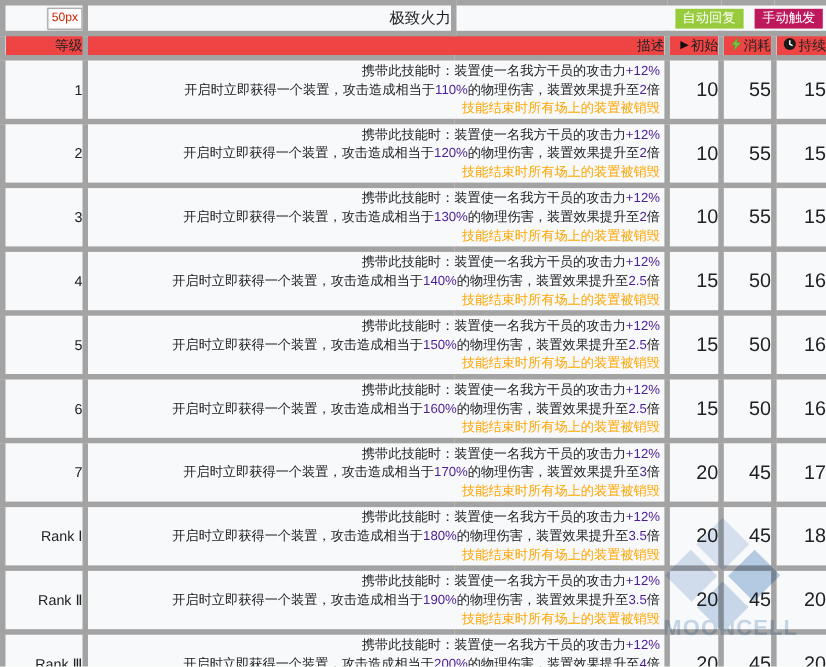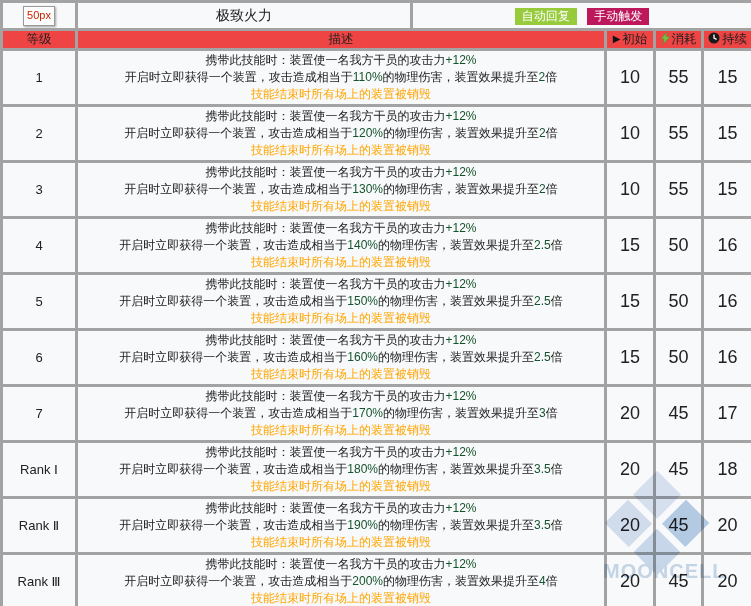--- a/index.html
+++ b/index.html
@@ -2,21 +2,21 @@
 <html><head>
 <meta charset="utf-8">
 <style>
   * { margin:0; padding:0; box-sizing:border-box; }
   html,body { width:751px; height:606px; background:#fff; overflow:hidden;
     font-family:"Liberation Sans","DejaVu Sans",sans-serif; }
   .page { position:relative; width:751px; height:606px; }
 
   table.skill-table { width:751px; height:606px; border-collapse:collapse; table-layout:fixed;
     background:#f8f9fa; }
-  td, th { border:3px solid #a3a3a3; vertical-align:middle; text-align:center; color:#202122;
+  td, th { border:5px solid #a3a3a3; vertical-align:middle; text-align:right; color:#202122;
     overflow:hidden; }
 
   tr.title-row { height:28px; }
   tr.header-row { height:20px; }
   tr.data-row { height:55.8px; }
 
   tr.header-row th { background:#ef4444; font-size:12.5px; font-weight:normal; }
 
   .broken-img { display:inline-block; border:1px solid #9a9a9a; background:#fdfdfd;
     box-shadow:1px 1px 2px rgba(0,0,0,.35); color:#cc2200; font-size:11px;
@@ -29,21 +29,21 @@
   .badge-green { background:#97cb3b; }
   .badge-gray  { background:#be185d; }
 
   .hicon { display:inline-block; vertical-align:-1px; margin-right:2px; }
   .play-glyph { font-size:10px; color:#111; vertical-align:1px; margin-right:2px; }
 
   td.level-cell { font-size:13px; }
   td.num-cell { font-size:18px; }
   td.desc-cell { font-size:12px; line-height:17px; padding:1px 4px; }
 
-  .v { color:#14532d; }
+  .v { color:#4c1d95; }
   .warn { color:#ffa500; }
 
   
   .watermark { position:absolute; left:0; top:8px; width:100%; height:100%;
     pointer-events:none; mix-blend-mode:multiply; z-index:5; }
   .wm-diamond { position:absolute; left:620px; top:478px; width:74px; height:74px;
     transform:rotate(45deg); display:grid; grid-template-columns:1fr 1fr;
     grid-template-rows:1fr 1fr; gap:7px; }
   .wm-diamond div { width:100%; height:100%; }
   .wm-sq1 { background:#dbe5f2; }

